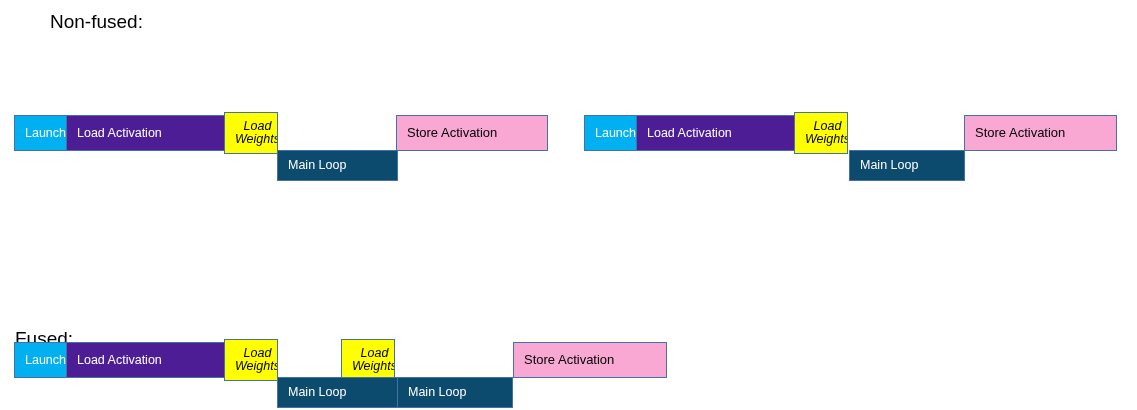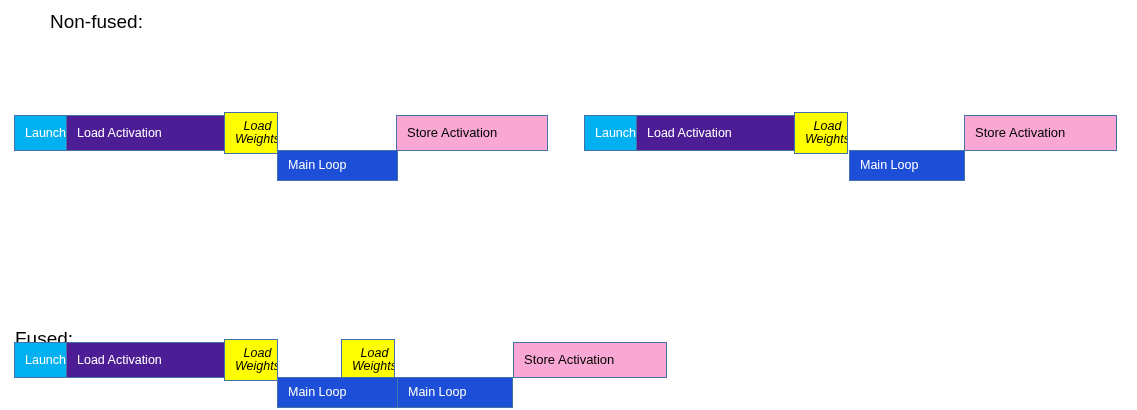--- a/index.html
+++ b/index.html
@@ -60,21 +60,21 @@
     color: #ffffff;
     font-size: 12.5px;
   }
   .bar.load-weights {
     background: #ffff00;
     color: #000000;
     font-size: 12.5px;
     font-style: italic;
   }
   .bar.main-loop {
-    background: #1d4ed8;
+    background: #0c4a6e;
     color: #ffffff;
     font-size: 12.5px;
   }
   .bar.store-activation {
     background: #f9a8d4;
     color: #000000;
     font-size: 13px;
   }
 </style>
 </head>

